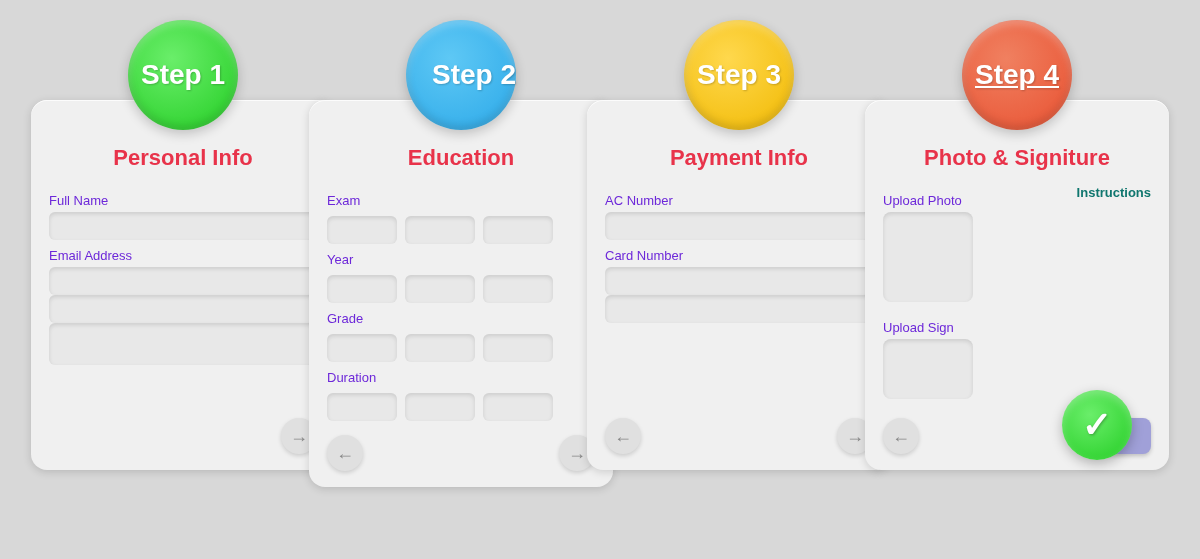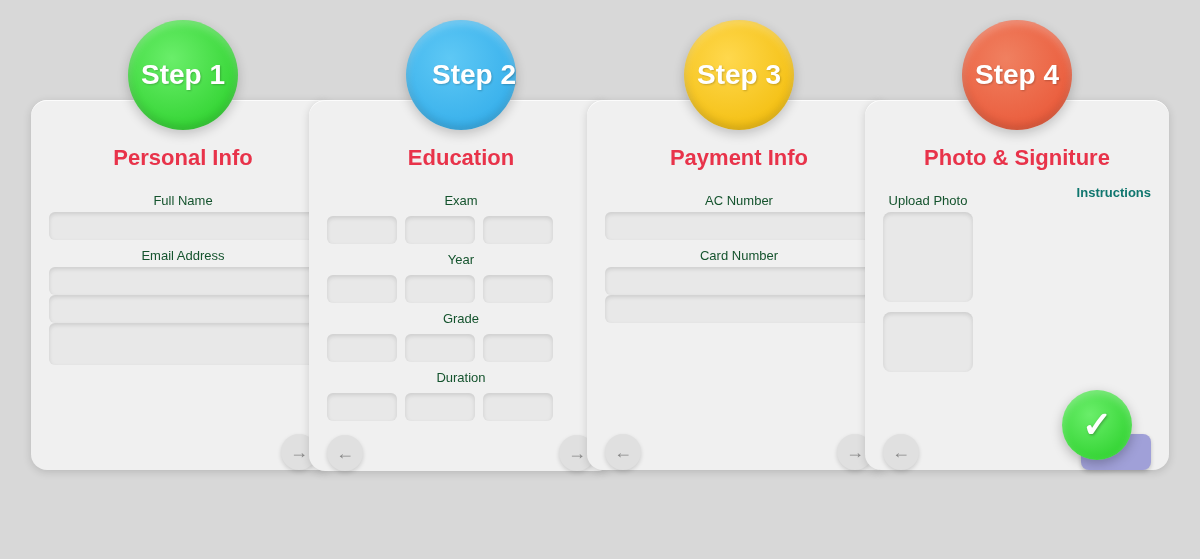--- a/index.html
+++ b/index.html
@@ -42,48 +42,47 @@
       text-shadow: 1px 1px 2px rgba(0,0,0,0.2);
       margin-bottom: -30px;
       position: relative;
       z-index: 2;
       box-shadow: 0 4px 12px rgba(0,0,0,0.2), inset 0 -4px 8px rgba(0,0,0,0.15), inset 0 4px 8px rgba(255,255,255,0.3);
     }
 
     .step-circle-1 { background: radial-gradient(circle at 40% 35%, #6aee6a, #22cc22); }
     .step-circle-2 { background: radial-gradient(circle at 40% 35%, #5ec8f5, #2ba8e8); justify-content: flex-end; }
     .step-circle-3 { background: radial-gradient(circle at 40% 35%, #ffd84d, #f0b800); }
-    .step-circle-4 { background: radial-gradient(circle at 40% 35%, #f08060, #e85030); }
+    .step-circle-4 { background: radial-gradient(circle at 40% 35%, #f08060, #e85030); text-decoration: underline; }
 
     .step-card {
       background: #f0f0f0;
       border-radius: 16px;
-      padding: 45px 18px 0 18px;
+      padding: 45px 18px 16px 18px;
       width: 304px;
       min-height: 370px;
       box-shadow: 0 2px 8px rgba(0,0,0,0.15), inset 0 1px 0 rgba(255,255,255,0.8);
       position: relative;
       display: flex;
       flex-direction: column;
     }
 
     .card-title {
       text-align: center;
       color: #e8334a;
       font-size: 22px;
       font-weight: bold;
       margin-bottom: 14px;
     }
 
     .field-label {
-      color: #14532d;
+      color: #6d28d9;
       font-size: 13px;
       margin-bottom: 4px;
       margin-top: 8px;
-      text-align: center;
     }
 
     .field-input {
       width: 100%;
       height: 28px;
       background: #e8e8e8;
       border: none;
       border-radius: 6px;
       box-shadow: inset 0 2px 4px rgba(0,0,0,0.12);
       outline: none;
@@ -317,20 +316,21 @@
         <div>
           <div class="field-label">Upload Photo</div>
           <div class="upload-box photo-box"></div>
         </div>
         <div class="step4-right">
           <div class="instructions-text">Instructions</div>
         </div>
       </div>
 
       <div>
+        <div class="field-label">Upload Sign</div>
         <div class="upload-box sign-box"></div>
       </div>
 
       <div class="nav-row">
         <button class="nav-btn">←</button>
         <button class="submit-btn"></button>
       </div>
     </div>
     <div class="checkmark-circle"></div>
   </div>

